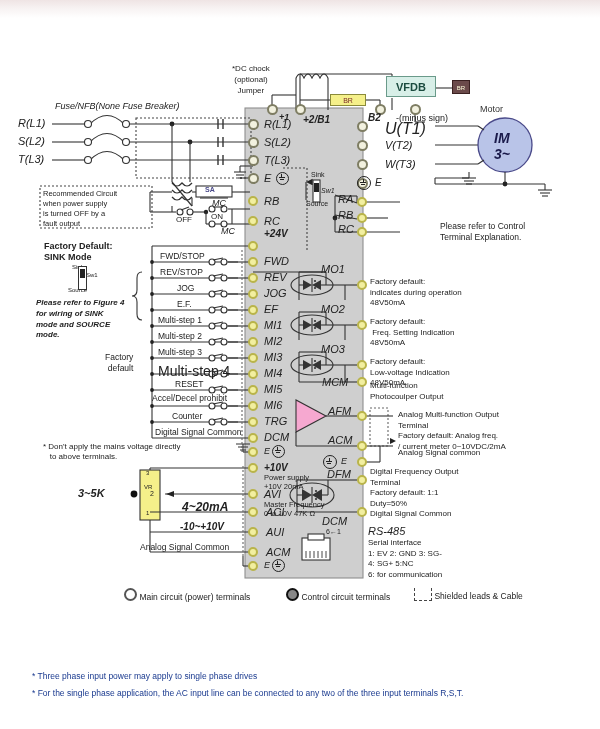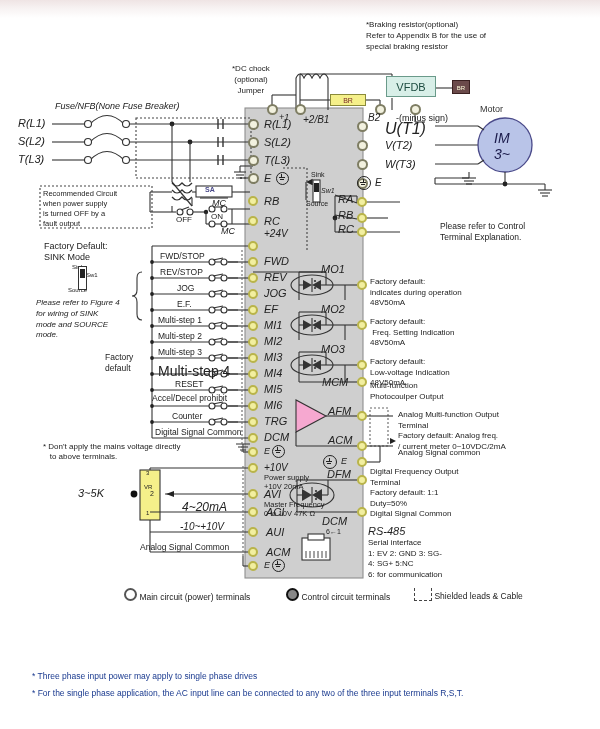--- a/index.html
+++ b/index.html
@@ -2,21 +2,21 @@
 <html><head>
 <meta charset="utf-8">
 <style>
   html,body{margin:0;padding:0;background:#fff;}
   body{width:600px;height:729px;position:relative;overflow:hidden;
        font-family:"Liberation Sans","DejaVu Sans",sans-serif;color:#222;}
   #stage{position:absolute;left:0;top:0;width:600px;height:729px;}
   #stage svg{position:absolute;left:0;top:0;}
   .t{position:absolute;white-space:pre;line-height:1.12;}
   .it{font-style:italic;}
-  .bd{font-weight:normal;}
+  .bd{font-weight:bold;}
   .topfade{position:absolute;left:0;top:0;width:600px;height:18px;
      background:linear-gradient(180deg,#efe4e4 0%,#f7f2f2 45%,#ffffff 100%);}
   .term{position:absolute;border-radius:50%;box-sizing:border-box;}
   .tmain{width:11px;height:11px;border:2.5px solid #7e7d63;background:#f2f1df;}
   .tctl{width:10px;height:10px;border:2.5px solid #b9b44a;background:#f2efa0;}
   .legend-m{display:inline-block;width:9px;height:9px;border-radius:50%;
      border:2.5px solid #555;background:#fff;vertical-align:-1px;}
   .legend-c{display:inline-block;width:9px;height:9px;border-radius:50%;
      border:2.5px solid #111;background:#888;vertical-align:-1px;}
 </style>
@@ -458,38 +458,35 @@
   <div class="t" style="left:146px;top:470px;font-size:6px">3</div>
   <div class="t" style="left:144px;top:484px;font-size:6px">VR</div>
   <div class="t" style="left:150px;top:490px;font-size:7px">2</div>
   <div class="t" style="left:146px;top:510px;font-size:6px">1</div>
   <div class="t it bd" style="left:78px;top:487px;font-size:11px">3~5K</div>
 
   <div class="t" style="left:311px;top:171px;font-size:7px">Sink</div>
   <div class="t it" style="left:321px;top:187px;font-size:7px">Sw1</div>
   <div class="t" style="left:306px;top:200px;font-size:7px">Source</div>
 
-  <div class="t" style="left:366px;top:20px;font-size:8px;line-height:1.35">*Braking resistor(optional)
-Refer to Appendix B for the use of
-special braking resistor</div>
   <div class="t" style="left:232px;top:64px;font-size:8px;line-height:1.35;text-align:center">*DC chock
 (optional)
 Jumper</div>
   <div class="t it" style="left:55px;top:101px;font-size:9px">Fuse/NFB(None Fuse Breaker)</div>
   <div class="t" style="left:43px;top:189px;font-size:7.5px;line-height:1.33">Recommended Circuit
 when power supply
 is turned OFF by a
 fault output</div>
   <div class="t bd" style="left:44px;top:241px;font-size:9px;line-height:1.25">Factory Default:
 SINK Mode</div>
   <div class="t it bd" style="left:36px;top:298px;font-size:8px;line-height:1.35">Please refer to Figure 4
 for wiring of SINK
 mode and SOURCE
 mode.</div>
-  <div class="t" style="left:105px;top:352px;font-size:8.5px;line-height:1.3;text-align:left">Factory
+  <div class="t" style="left:105px;top:352px;font-size:8.5px;line-height:1.3;text-align:right">Factory
 default</div>
   <div class="t" style="left:440px;top:221px;font-size:8.5px;line-height:1.35">Please refer to Control
 Terminal Explanation.</div>
   <div class="t" style="left:43px;top:442px;font-size:8px;line-height:1.3">* Don't apply the mains voltage directly
    to above terminals.</div>
 
   <div class="t" style="left:72px;top:264px;font-size:6px">Sink</div>
   <div class="t" style="left:86px;top:272px;font-size:6px">Sw1</div>
   <div class="t" style="left:68px;top:287px;font-size:6px">Source</div>
   <div style="position:absolute;left:78px;top:266px;width:7px;height:22px;background:#fff;border:1px solid #333">

